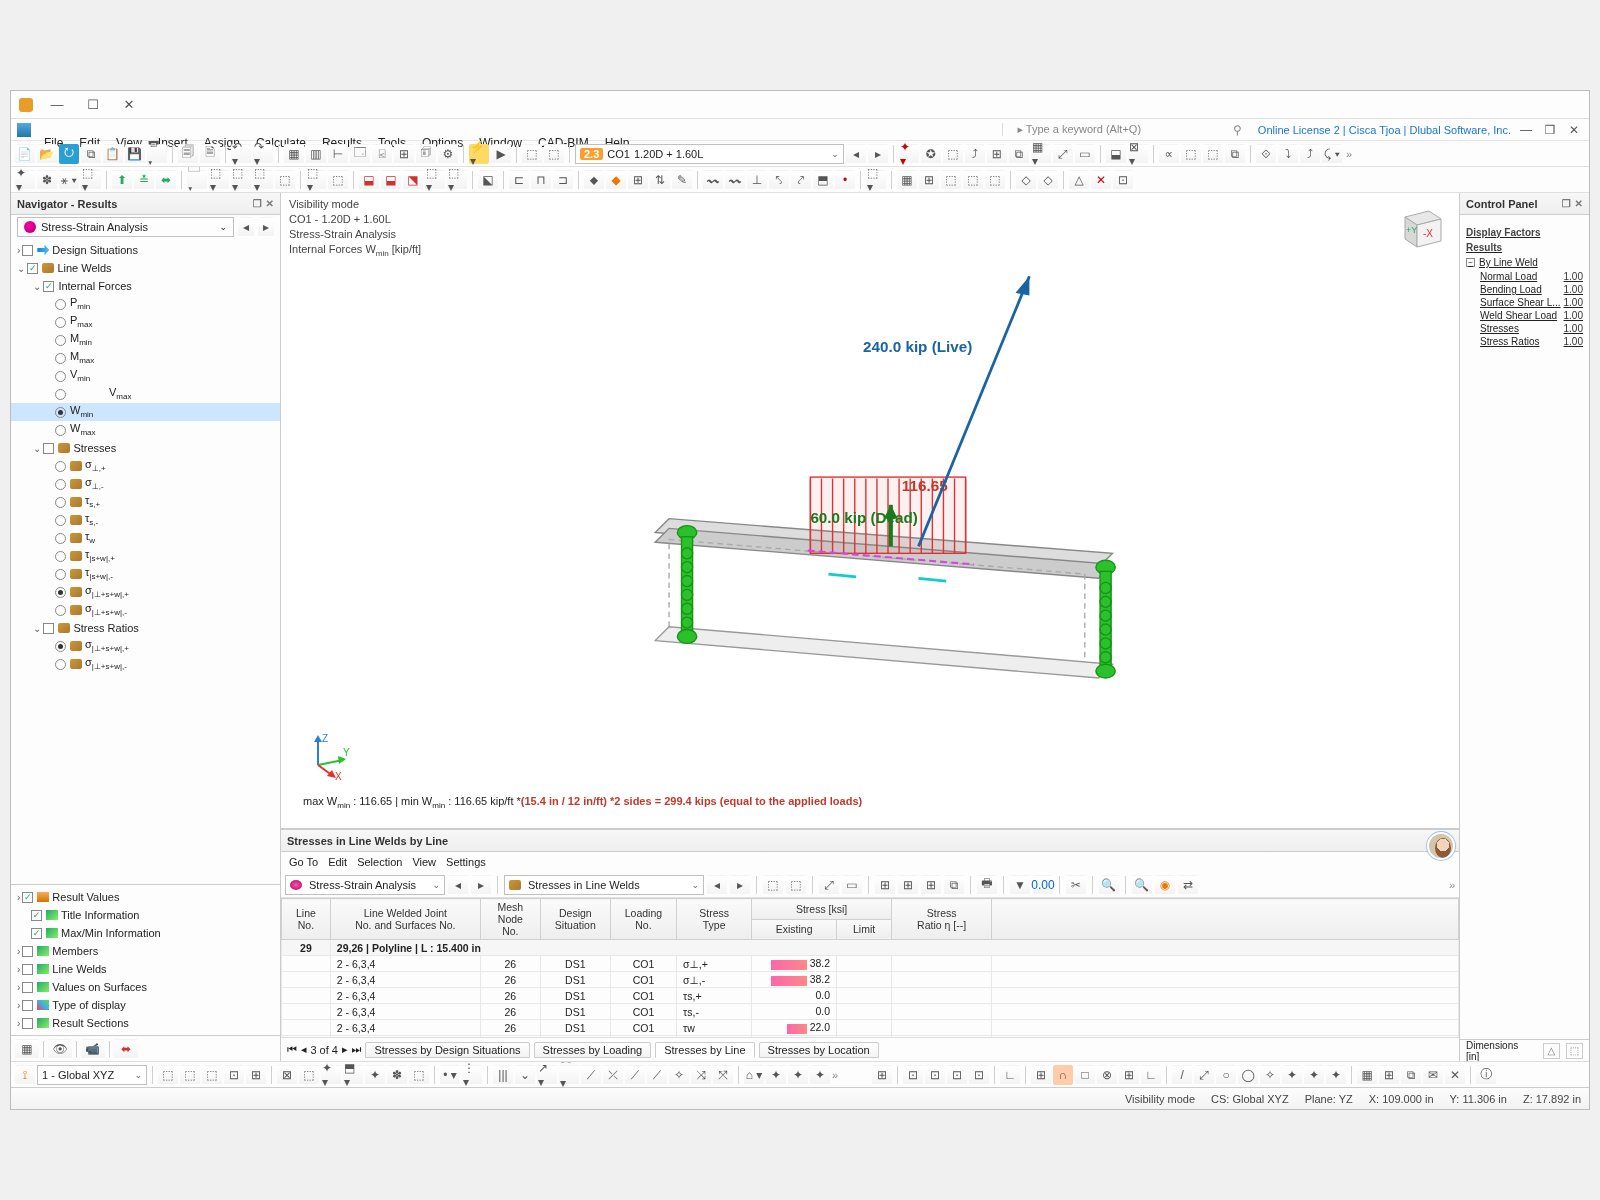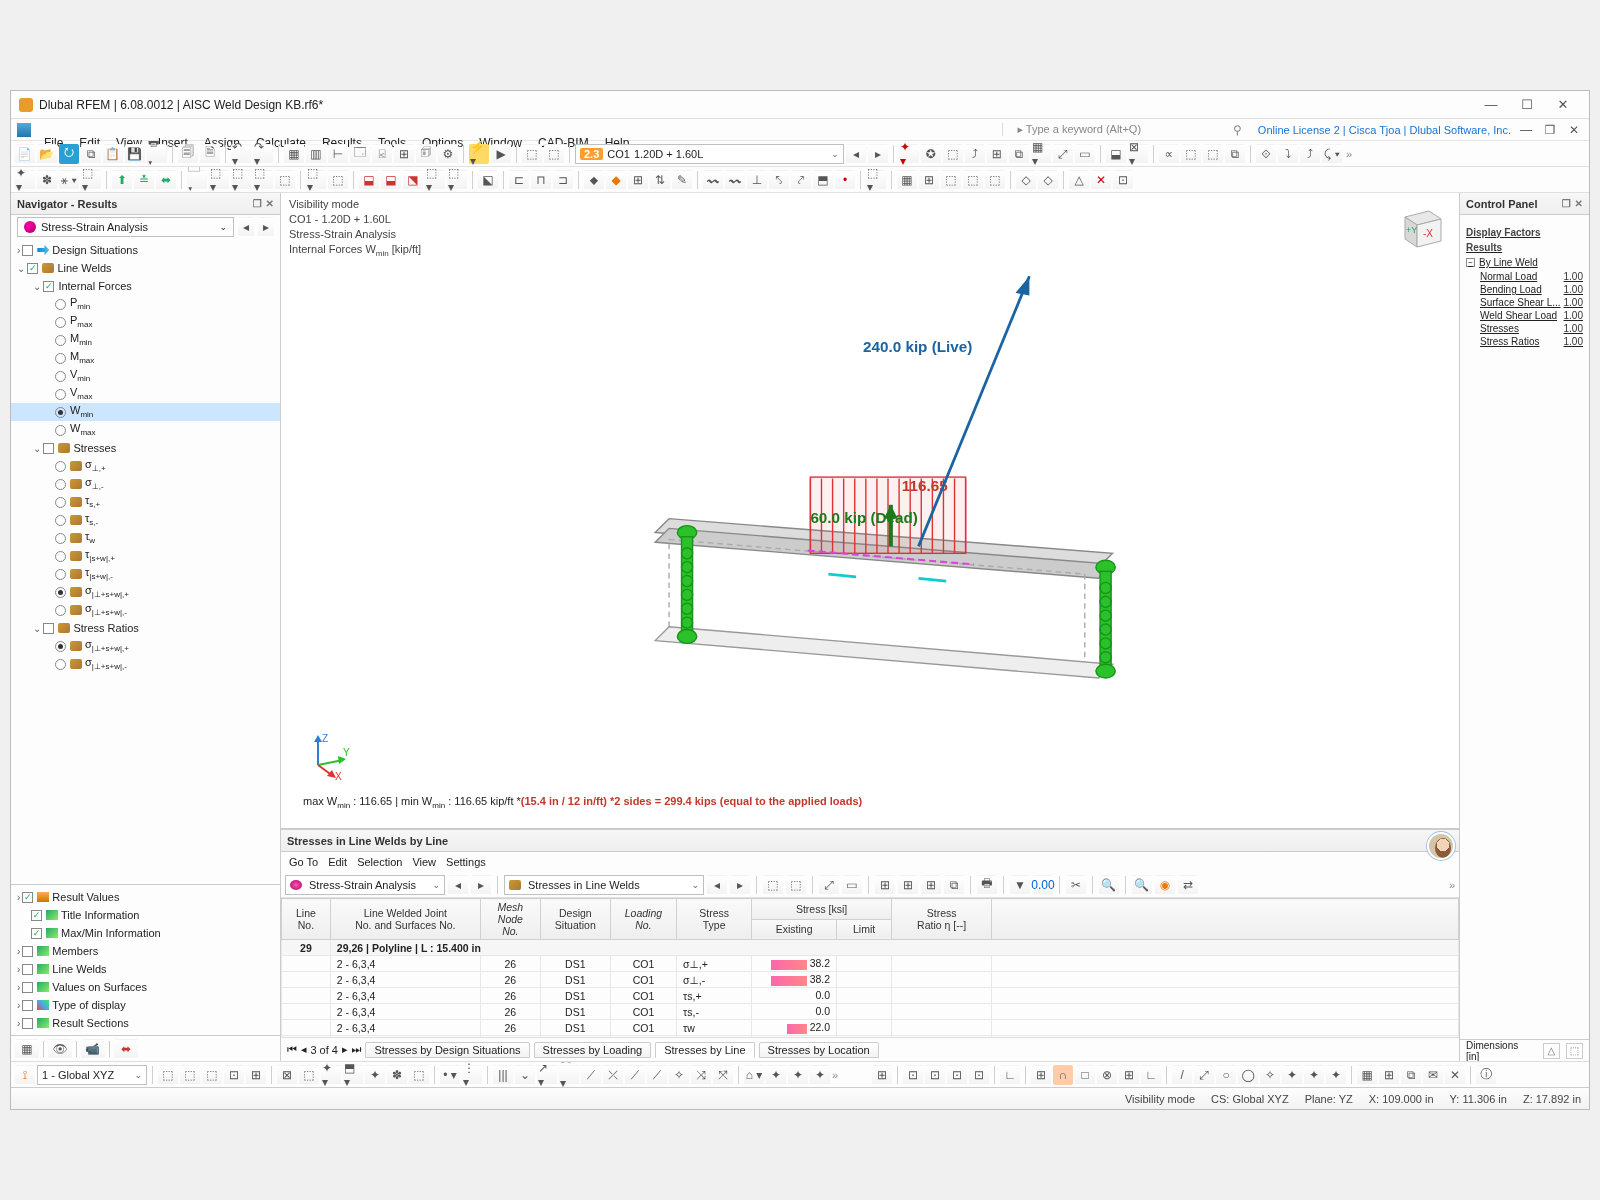--- a/index.html
+++ b/index.html
@@ -82,21 +82,20 @@
 .bottom-tool { height: 26px; border-top: 1px solid #ddd; display: flex; align-items: center; padding: 0 4px; gap: 2px; overflow: hidden; }
 sub { font-size: 8px; }
 </style>
 </head>
 <body>
 
 <div class="app-frame">
 
   <div class="titlebar">
     <div class="logo"></div>
-    <div class="title">Dlubal RFEM | 6.08.0012 | AISC Weld Design KB.rf6*</div>
     <div class="winbtn">—</div>
     <div class="winbtn">☐</div>
     <div class="winbtn">✕</div>
   </div>
 
   <div class="menubar">
     <span style="width:14px;height:14px;background:linear-gradient(#5ad,#27a);margin-right:4px;"></span>
     <span class="mitem">File</span>
     <span class="mitem">Edit</span>
     <span class="mitem">View</span>
@@ -293,21 +292,21 @@
             <span>M<sub>min</sub></span>
           </div>
         <div class="trow" style="padding-left:44px;">
             <span class="radio"></span>
             <span>M<sub>max</sub></span>
           </div>
         <div class="trow" style="padding-left:44px;">
             <span class="radio"></span>
             <span>V<sub>min</sub></span>
           </div>
-        <div class="trow" style="padding-left:44px;">
+        <div class="trow" style="padding-left:44px;gap:39px;">
             <span class="radio"></span>
             <span>V<sub>max</sub></span>
           </div>
         <div class="trow sel" style="padding-left:44px;">
             <span class="radio on"></span>
             <span>W<sub>min</sub></span>
           </div>
         <div class="trow" style="padding-left:44px;">
             <span class="radio"></span>
             <span>W<sub>max</sub></span>
@@ -597,23 +596,23 @@
           <div class="tbtn" style="color:#e70;">◉</div>
           <div class="tbtn">⇄</div>
           <span style="margin-left:auto;color:#888;">»</span>
         </div>
         <div class="grid">
           <table>
             <thead>
               <tr>
                 <th rowspan="2" style="width:42px;">Line<br>No.</th>
                 <th rowspan="2" style="width:150px;">Line Welded Joint<br>No. and Surfaces No.</th>
-                <th rowspan="2" style="width:60px;font-style:italic;">Mesh<br>Node No.</th>
+                <th rowspan="2" style="width:60px;">Mesh<br>Node No.</th>
                 <th rowspan="2" style="width:60px;">Design<br>Situation</th>
-                <th rowspan="2" style="width:55px;font-style:italic;">Loading<br>No.</th>
+                <th rowspan="2" style="width:55px;">Loading<br>No.</th>
                 <th rowspan="2" style="width:75px;">Stress<br>Type</th>
                 <th colspan="2">Stress [ksi]</th>
                 <th rowspan="2" style="width:100px;">Stress<br>Ratio η [--]</th>
                 <th rowspan="2"></th>
               </tr>
               <tr>
                 <th style="width:85px;">Existing</th>
                 <th style="width:55px;">Limit</th>
               </tr>
             </thead>

